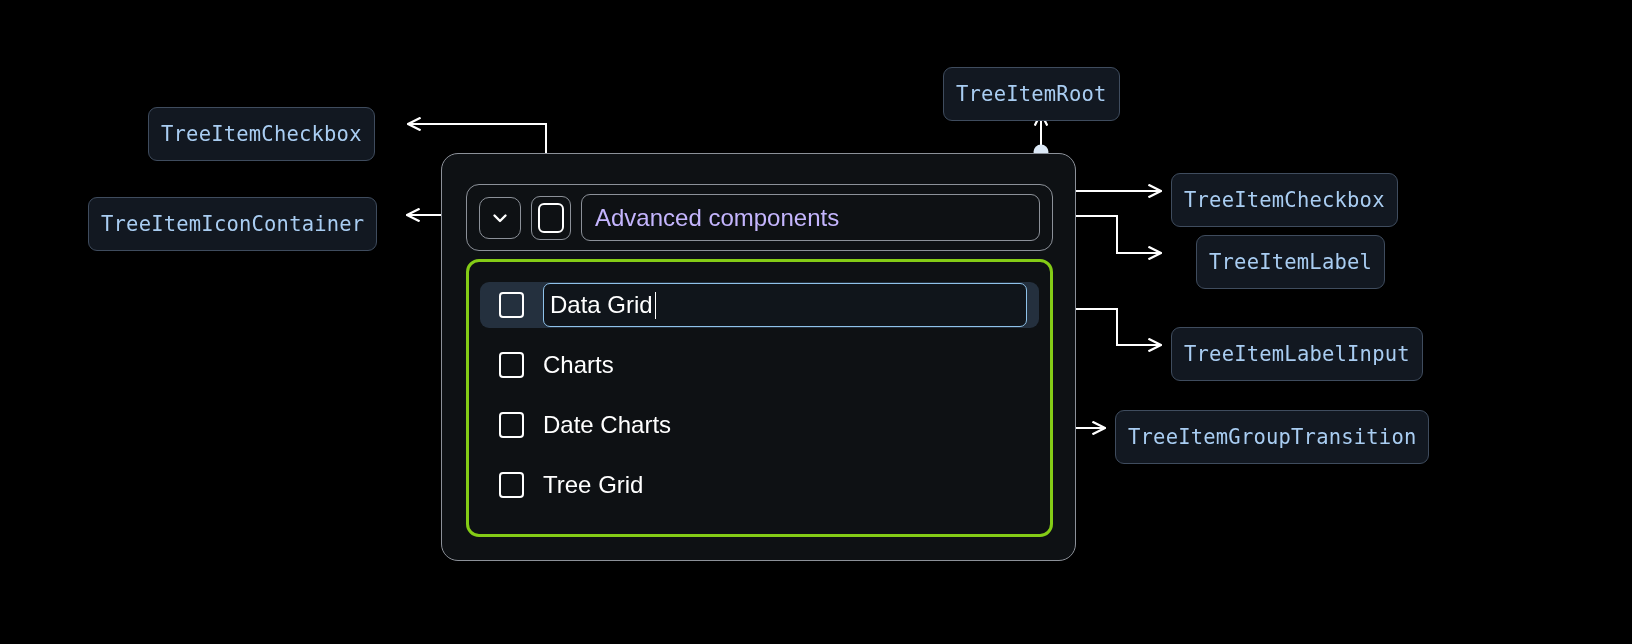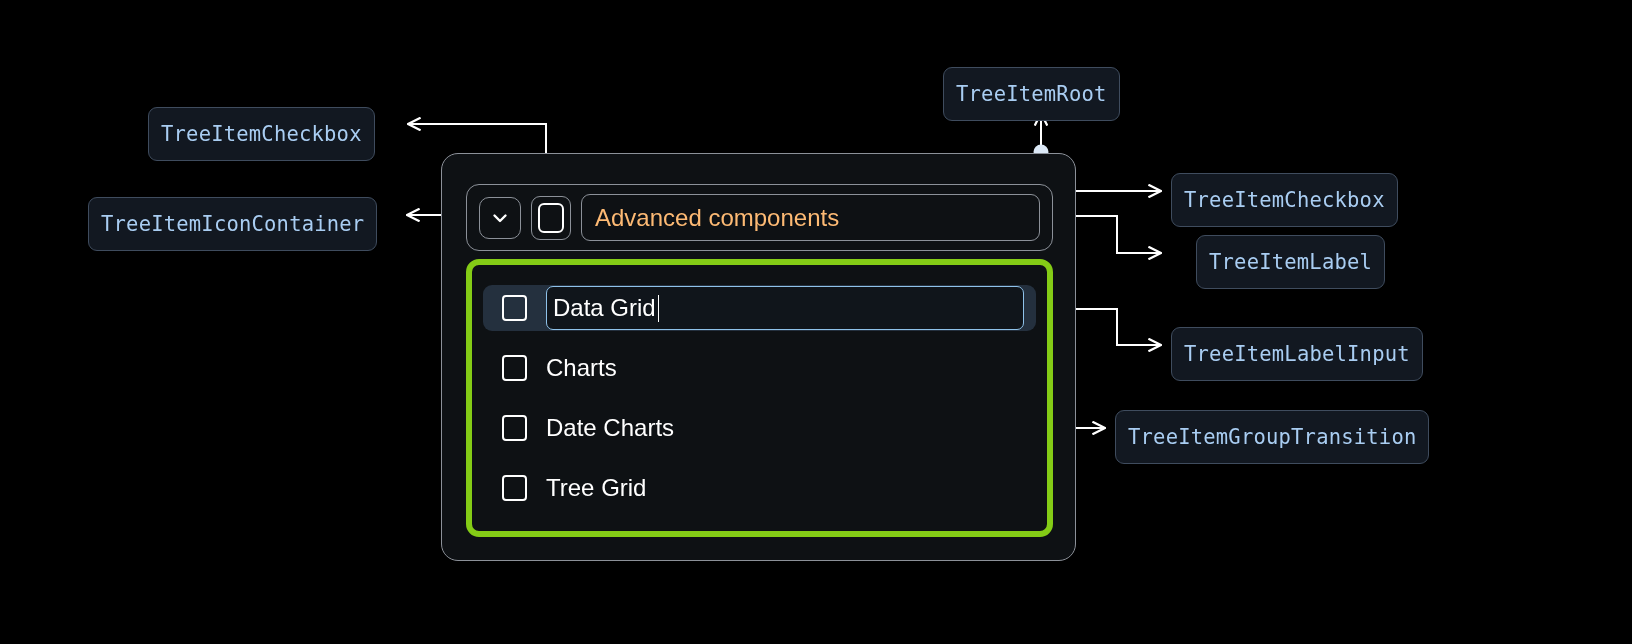--- a/index.html
+++ b/index.html
@@ -70,21 +70,21 @@
     padding: 0 12px;
     gap: 10px;
   }
   .panel-group {
     position: absolute;
     left: 24px;
     top: 105px;
     width: 587px;
     height: 278px;
     box-sizing: border-box;
-    border: 6px solid #84cc16;
+    border: 3px solid #84cc16;
     border-radius: 13px;
     background: #0e1114;
   }
 
   
   .icon-container {
     width: 42px;
     height: 42px;
     flex: 0 0 auto;
     box-sizing: border-box;
@@ -121,21 +121,21 @@
   
   .label-box {
     flex: 1 1 auto;
     height: 47px;
     box-sizing: border-box;
     border: 1px solid #8c9199;
     border-radius: 9px;
     display: flex;
     align-items: center;
     padding: 0 13px;
-    color: #fdba74;
+    color: #c4b5fd;
     font-size: 24px;
   }
 
   
   .rows { position: absolute; left: 0; top: 20px; width: 100%; }
   .row {
     position: relative;
     display: flex;
     align-items: center;
     height: 46px;

